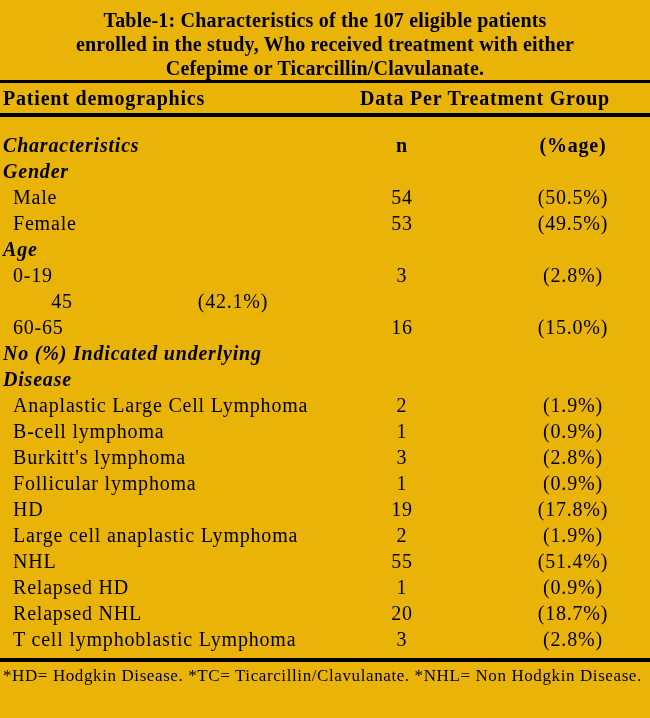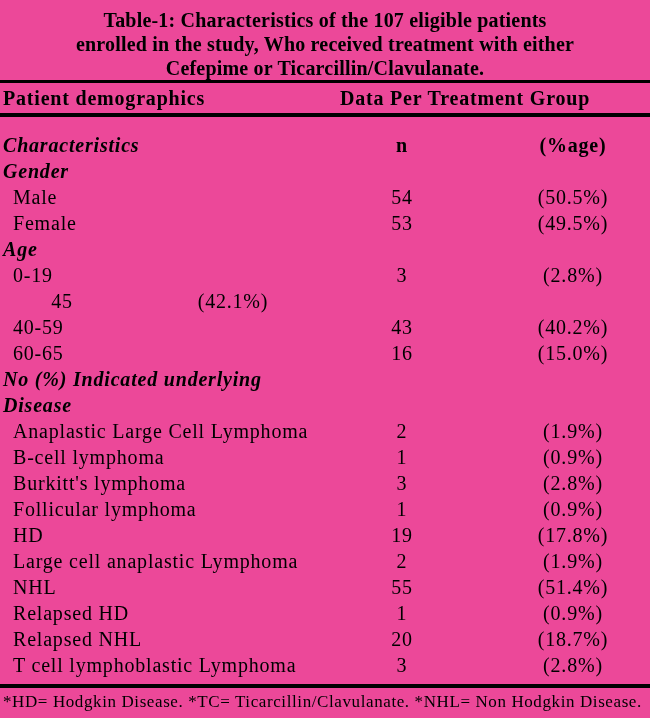--- a/index.html
+++ b/index.html
@@ -8,21 +8,21 @@
     background: #ffffff;
     color: #000000;
     font-family: "Liberation Serif", "DejaVu Serif", serif;
   }
   .page {
     position: relative;
     width: 650px;
     height: 718px;
     box-sizing: border-box;
     padding-top: 8px;
-    background: #ec4899;
+    background: #eab308;
     overflow: hidden;
   }
   .title {
     text-align: center;
     font-weight: bold;
     font-size: 20px;
     line-height: 24px;
     letter-spacing: 0.2px;
   }
   .rule { width: 650px; }
@@ -36,21 +36,21 @@
     font-weight: bold;
     font-size: 20px;
     letter-spacing: 0.8px;
     border-radius: 11px;
   }
   .h-left  { flex: 1; padding-left: 3px; white-space: nowrap; }
   .h-right {
     width: 310px;
     box-sizing: border-box;
     padding-right: 20px;
-    text-align: left;
+    text-align: center;
     white-space: nowrap;
     flex-shrink: 0;
   }
   .rows {
     margin-top: 15px;
     font-size: 20px;
     letter-spacing: 0.8px;
   }
   .row {
     display: flex;
@@ -136,25 +136,20 @@
       <div class="row">
         <div class="c-label">0-19</div>
         <div class="c-n">3</div>
         <div class="c-pct">(2.8%)</div>
       </div>
       <div class="row">
         <div class="c-n">45</div>
         <div class="c-pct">(42.1%)</div>
       </div>
       <div class="row">
-        <div class="c-label">40-59</div>
-        <div class="c-n">43</div>
-        <div class="c-pct">(40.2%)</div>
-      </div>
-      <div class="row">
         <div class="c-label">60-65</div>
         <div class="c-n">16</div>
         <div class="c-pct">(15.0%)</div>
       </div>
       <div class="row section">
         <div class="c-label">No (%) Indicated underlying</div>
         <div class="c-n"></div>
         <div class="c-pct"></div>
       </div>
       <div class="row section">

